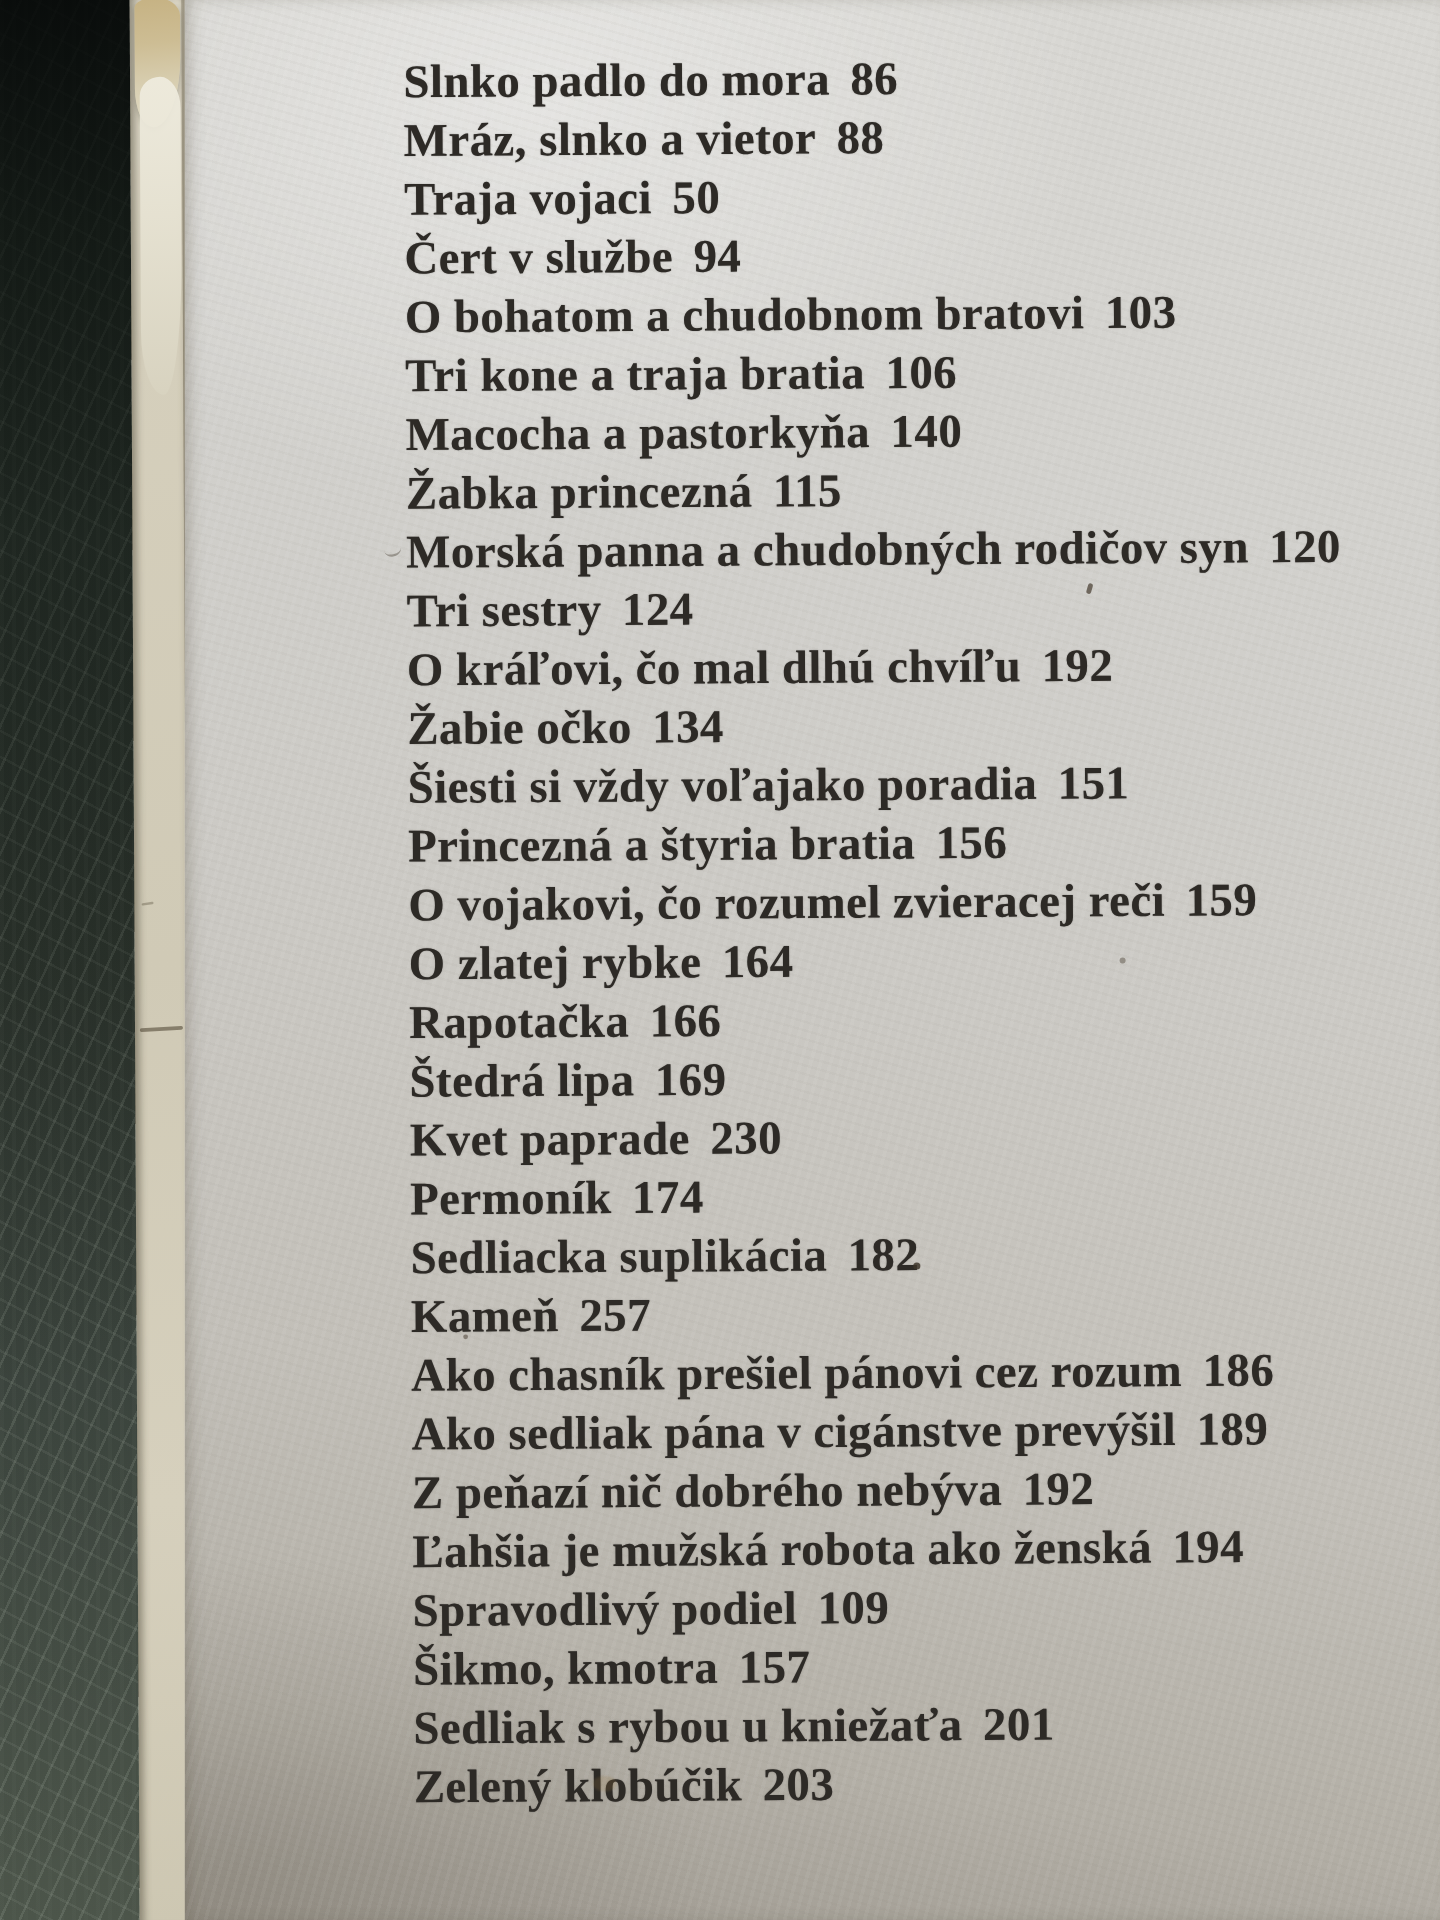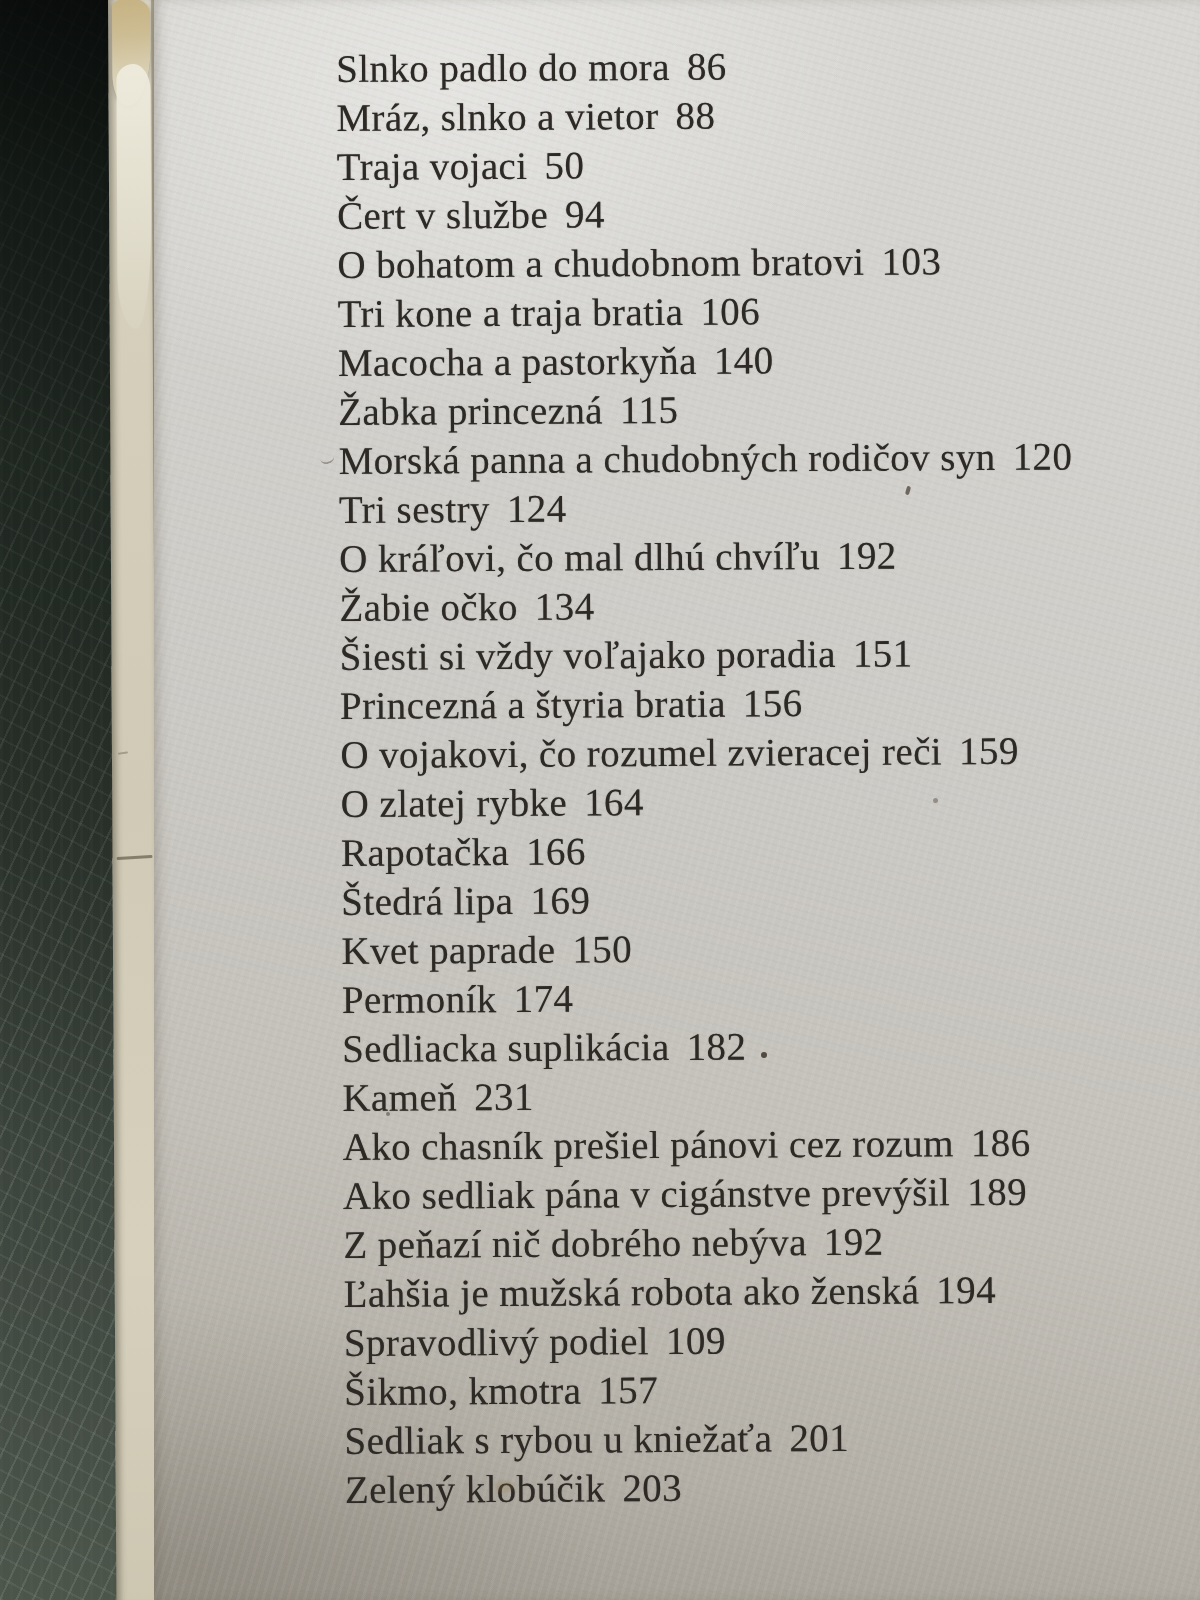--- a/index.html
+++ b/index.html
@@ -53,20 +53,21 @@
   }
 
   
   .page {
     position: absolute; left: 154px; top: 0; width: 1046px; height: 100%;
     background:
       radial-gradient(ellipse 760px 540px at 28% 5%, rgba(255,255,255,0.38), transparent 62%),
       radial-gradient(ellipse 620px 420px at 4% 98%, rgba(88,82,70,0.22), transparent 65%),
       linear-gradient(188deg, #d8d7d3 0%, #d2d1cd 26%, #cbc9c4 50%, #c2bfb8 72%, #b2aea5 89%, #9e9990 100%);
     box-shadow: inset 7px 0 14px -5px rgba(98,90,74,0.42);
+    font-weight: bold;
   }
   .page::before {
     content: ""; position: absolute; inset: 0; pointer-events: none;
     background:
       repeating-linear-gradient(106deg, rgba(255,255,255,0.05) 0 3px, transparent 3px 8px),
       repeating-linear-gradient(16deg, rgba(118,113,102,0.045) 0 2px, transparent 2px 7px);
   }
 
   
   .toc {
@@ -120,24 +121,24 @@
         <div class="toc-line"><span class="toc-title">Morská panna a chudobných rodičov syn</span><span class="toc-page">120</span></div>
         <div class="toc-line"><span class="toc-title">Tri sestry</span><span class="toc-page">124</span></div>
         <div class="toc-line"><span class="toc-title">O kráľovi, čo mal dlhú chvíľu</span><span class="toc-page">192</span></div>
         <div class="toc-line"><span class="toc-title">Žabie očko</span><span class="toc-page">134</span></div>
         <div class="toc-line"><span class="toc-title">Šiesti si vždy voľajako poradia</span><span class="toc-page">151</span></div>
         <div class="toc-line"><span class="toc-title">Princezná a štyria bratia</span><span class="toc-page">156</span></div>
         <div class="toc-line"><span class="toc-title">O vojakovi, čo rozumel zvieracej reči</span><span class="toc-page">159</span></div>
         <div class="toc-line"><span class="toc-title">O zlatej rybke</span><span class="toc-page">164</span></div>
         <div class="toc-line"><span class="toc-title">Rapotačka</span><span class="toc-page">166</span></div>
         <div class="toc-line"><span class="toc-title">Štedrá lipa</span><span class="toc-page">169</span></div>
-        <div class="toc-line"><span class="toc-title">Kvet paprade</span><span class="toc-page">150</span></div>
+        <div class="toc-line"><span class="toc-title">Kvet paprade</span><span class="toc-page">230</span></div>
         <div class="toc-line"><span class="toc-title">Permoník</span><span class="toc-page">174</span></div>
         <div class="toc-line"><span class="toc-title">Sedliacka suplikácia</span><span class="toc-page">182</span></div>
-        <div class="toc-line"><span class="toc-title">Kameň</span><span class="toc-page">231</span></div>
+        <div class="toc-line"><span class="toc-title">Kameň</span><span class="toc-page">257</span></div>
         <div class="toc-line"><span class="toc-title">Ako chasník prešiel pánovi cez rozum</span><span class="toc-page">186</span></div>
         <div class="toc-line"><span class="toc-title">Ako sedliak pána v cigánstve prevýšil</span><span class="toc-page">189</span></div>
         <div class="toc-line"><span class="toc-title">Z peňazí nič dobrého nebýva</span><span class="toc-page">192</span></div>
         <div class="toc-line"><span class="toc-title">Ľahšia je mužská robota ako ženská</span><span class="toc-page">194</span></div>
         <div class="toc-line"><span class="toc-title">Spravodlivý podiel</span><span class="toc-page">109</span></div>
         <div class="toc-line"><span class="toc-title">Šikmo, kmotra</span><span class="toc-page">157</span></div>
         <div class="toc-line"><span class="toc-title">Sedliak s rybou u kniežaťa</span><span class="toc-page">201</span></div>
         <div class="toc-line"><span class="toc-title">Zelený klobúčik</span><span class="toc-page">203</span></div>
       </div>
     <div class="speck speck-comma"></div>

